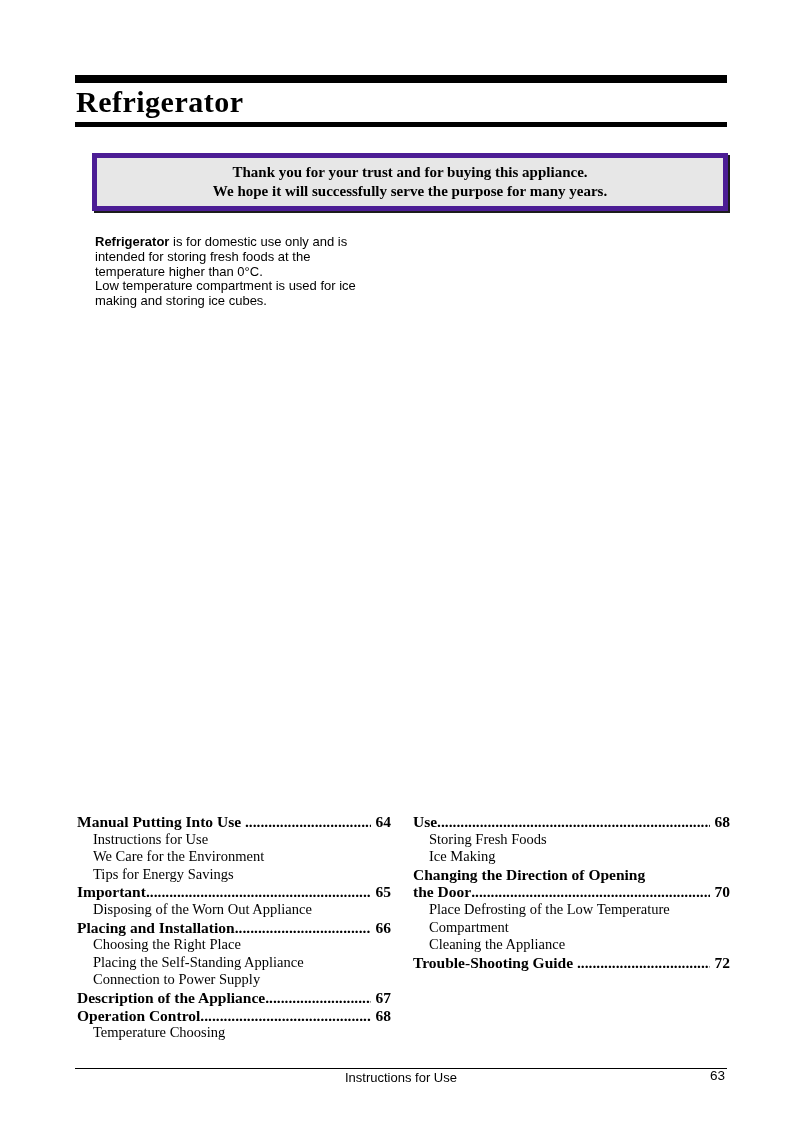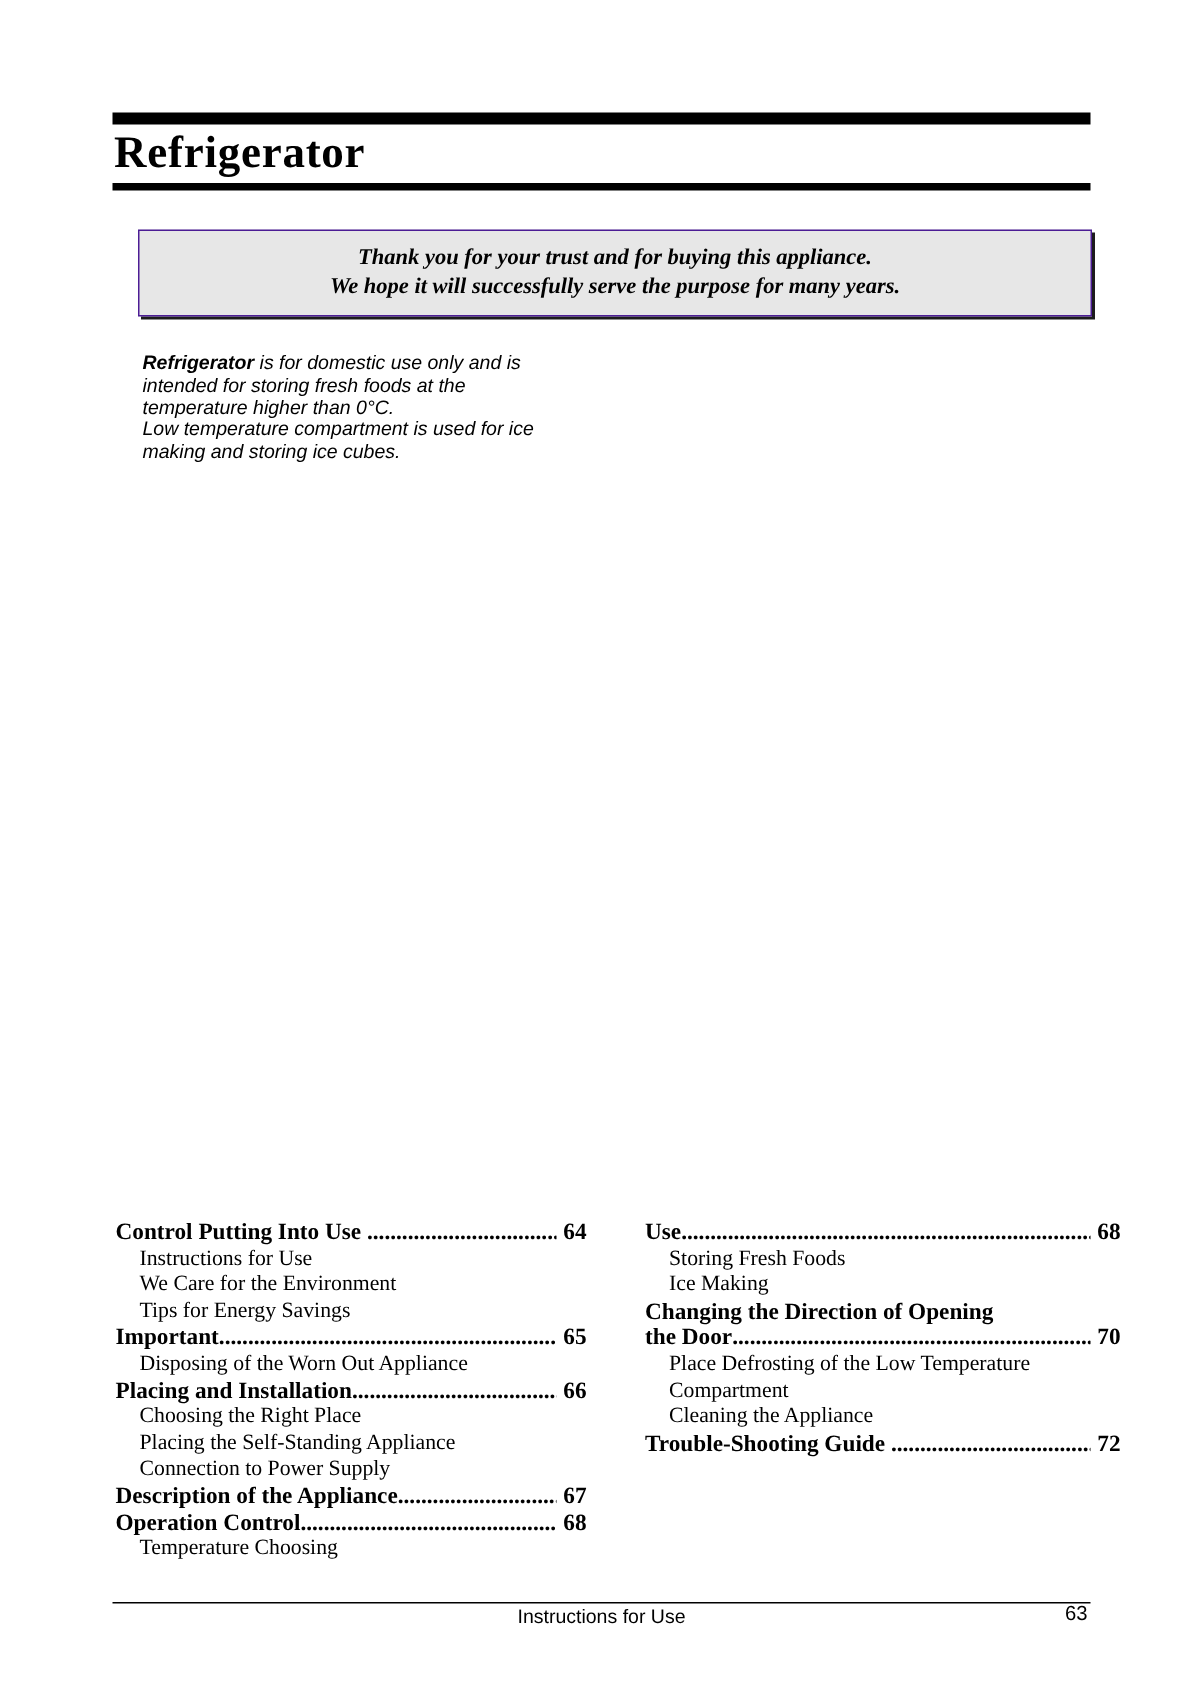--- a/index.html
+++ b/index.html
@@ -37,55 +37,53 @@
     width: 652px; height: 5px;
     background: #000;
   }
 
   
   .thanks-box {
     position: absolute;
     left: 92px; top: 153px;
     width: 636px; height: 58px;
     background: #e7e7e7;
-    border: 1px solid #4c1d95;
+    border: 5px solid #4c1d95;
     box-shadow: 2px 2px 0 #1c1c1c;
     display: flex;
     flex-direction: column;
     justify-content: center;
     align-items: center;
     text-align: center;
     font-weight: bold;
     font-size: 15px;
     line-height: 19px;
-    font-style: italic;
   }
 
   
   .intro {
     position: absolute;
     left: 95px; top: 235px;
     width: 285px;
     font-family: "Liberation Sans", sans-serif;
     font-size: 13px;
     line-height: 14.8px;
     white-space: pre-line;
-    font-style: italic;
   }
   .intro .bold { font-weight: bold; }
 
   
   .toc {
     position: absolute;
     left: 0; top: 813px;
     width: 802px;
   }
   .toc-col { position: absolute; top: 0; }
   .toc-col.left  { left: 77px;  width: 314px; }
-  .toc-col.right { left: 430px; width: 317px; }
+  .toc-col.right { left: 413px; width: 317px; }
 
   .toc-row {
     display: flex;
     align-items: baseline;
     line-height: 17.6px;
     white-space: pre;
   }
   .toc-row.heading {
     font-weight: bold;
     font-size: 15.5px;
@@ -145,21 +143,21 @@
   </div>
 
   <p class="intro"><span class="bold">Refrigerator</span><span> is for domestic use only and is
 intended for storing fresh foods at the
 temperature higher than 0°C.
 Low temperature compartment is used for ice
 making and storing ice cubes.</span></p>
 
   <div class="toc">
     <div class="toc-col left" id="toc-left">
-        <div class="toc-row heading"><span class="toc-text">Control Putting Into Use </span><span class="toc-leader"></span><span class="toc-page">64</span></div>
+        <div class="toc-row heading"><span class="toc-text">Manual Putting Into Use </span><span class="toc-leader"></span><span class="toc-page">64</span></div>
         <div class="toc-row sub"><span class="toc-text">Instructions for Use</span></div>
         <div class="toc-row sub"><span class="toc-text">We Care for the Environment</span></div>
         <div class="toc-row sub"><span class="toc-text">Tips for Energy Savings</span></div>
         <div class="toc-row heading"><span class="toc-text">Important</span><span class="toc-leader"></span><span class="toc-page">65</span></div>
         <div class="toc-row sub"><span class="toc-text">Disposing of the Worn Out Appliance</span></div>
         <div class="toc-row heading"><span class="toc-text">Placing and Installation</span><span class="toc-leader"></span><span class="toc-page">66</span></div>
         <div class="toc-row sub"><span class="toc-text">Choosing the Right Place</span></div>
         <div class="toc-row sub"><span class="toc-text">Placing the Self-Standing Appliance</span></div>
         <div class="toc-row sub"><span class="toc-text">Connection to Power Supply</span></div>
         <div class="toc-row heading"><span class="toc-text">Description of the Appliance</span><span class="toc-leader"></span><span class="toc-page">67</span></div>

